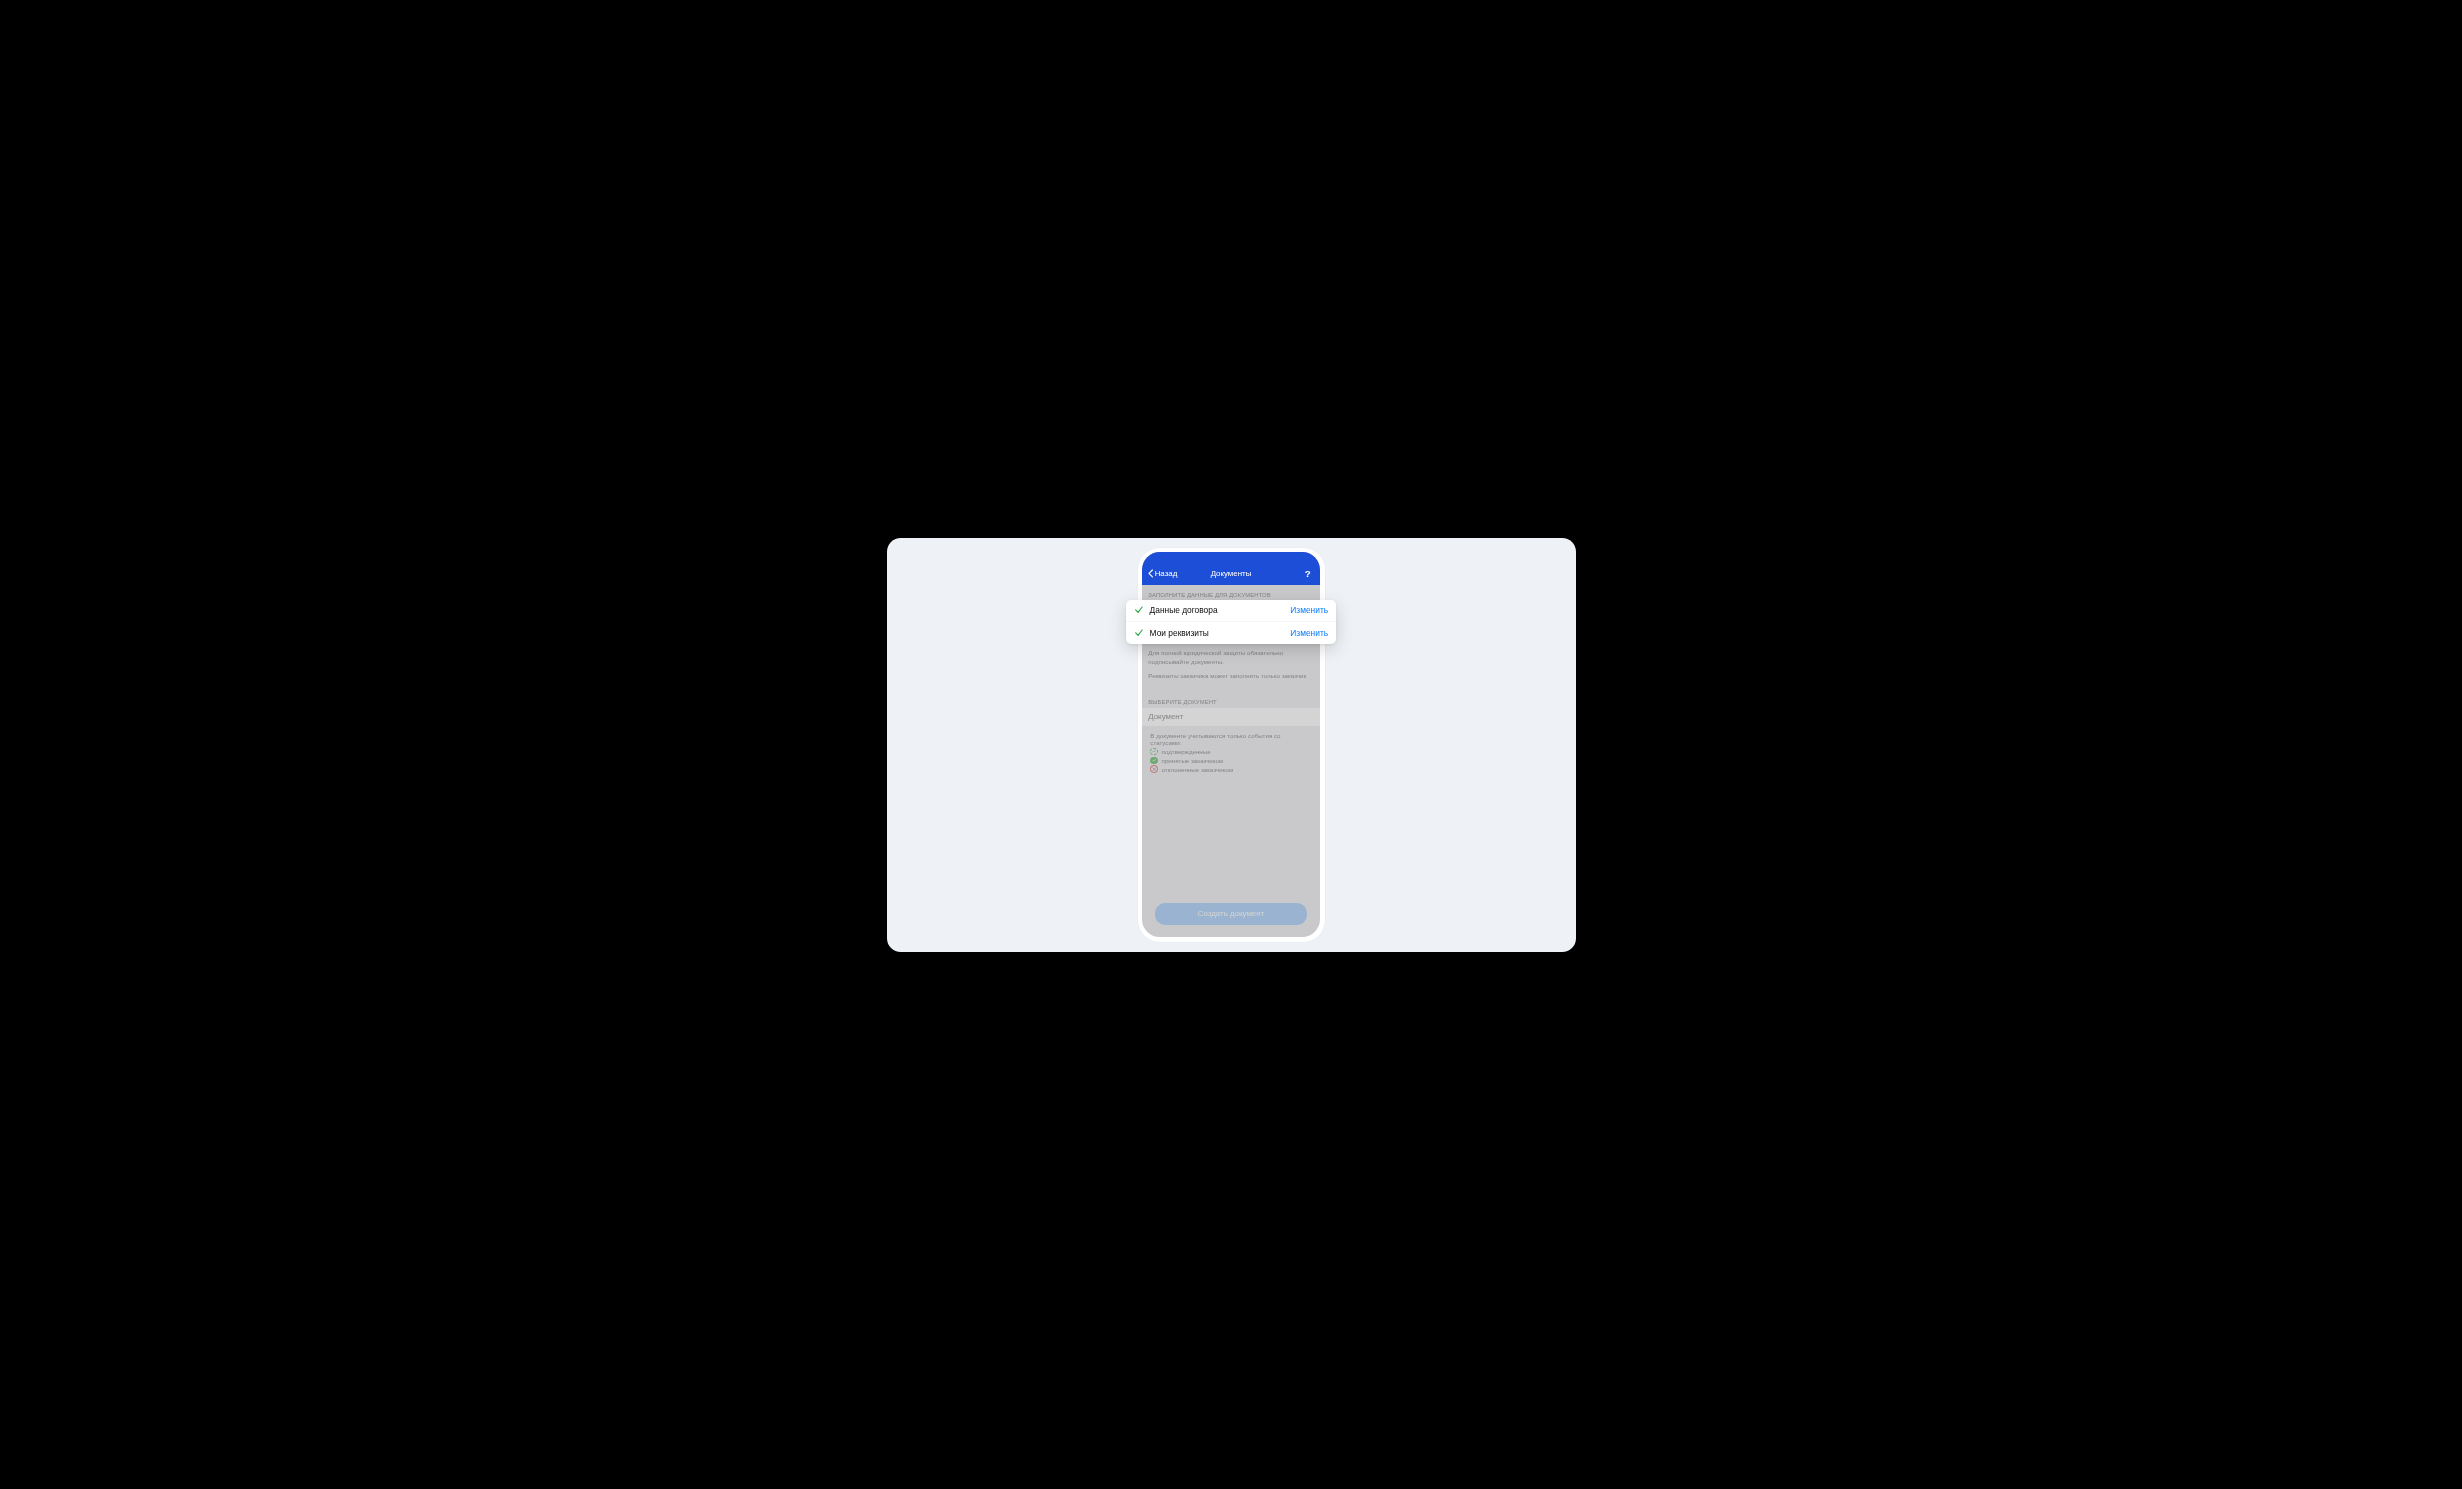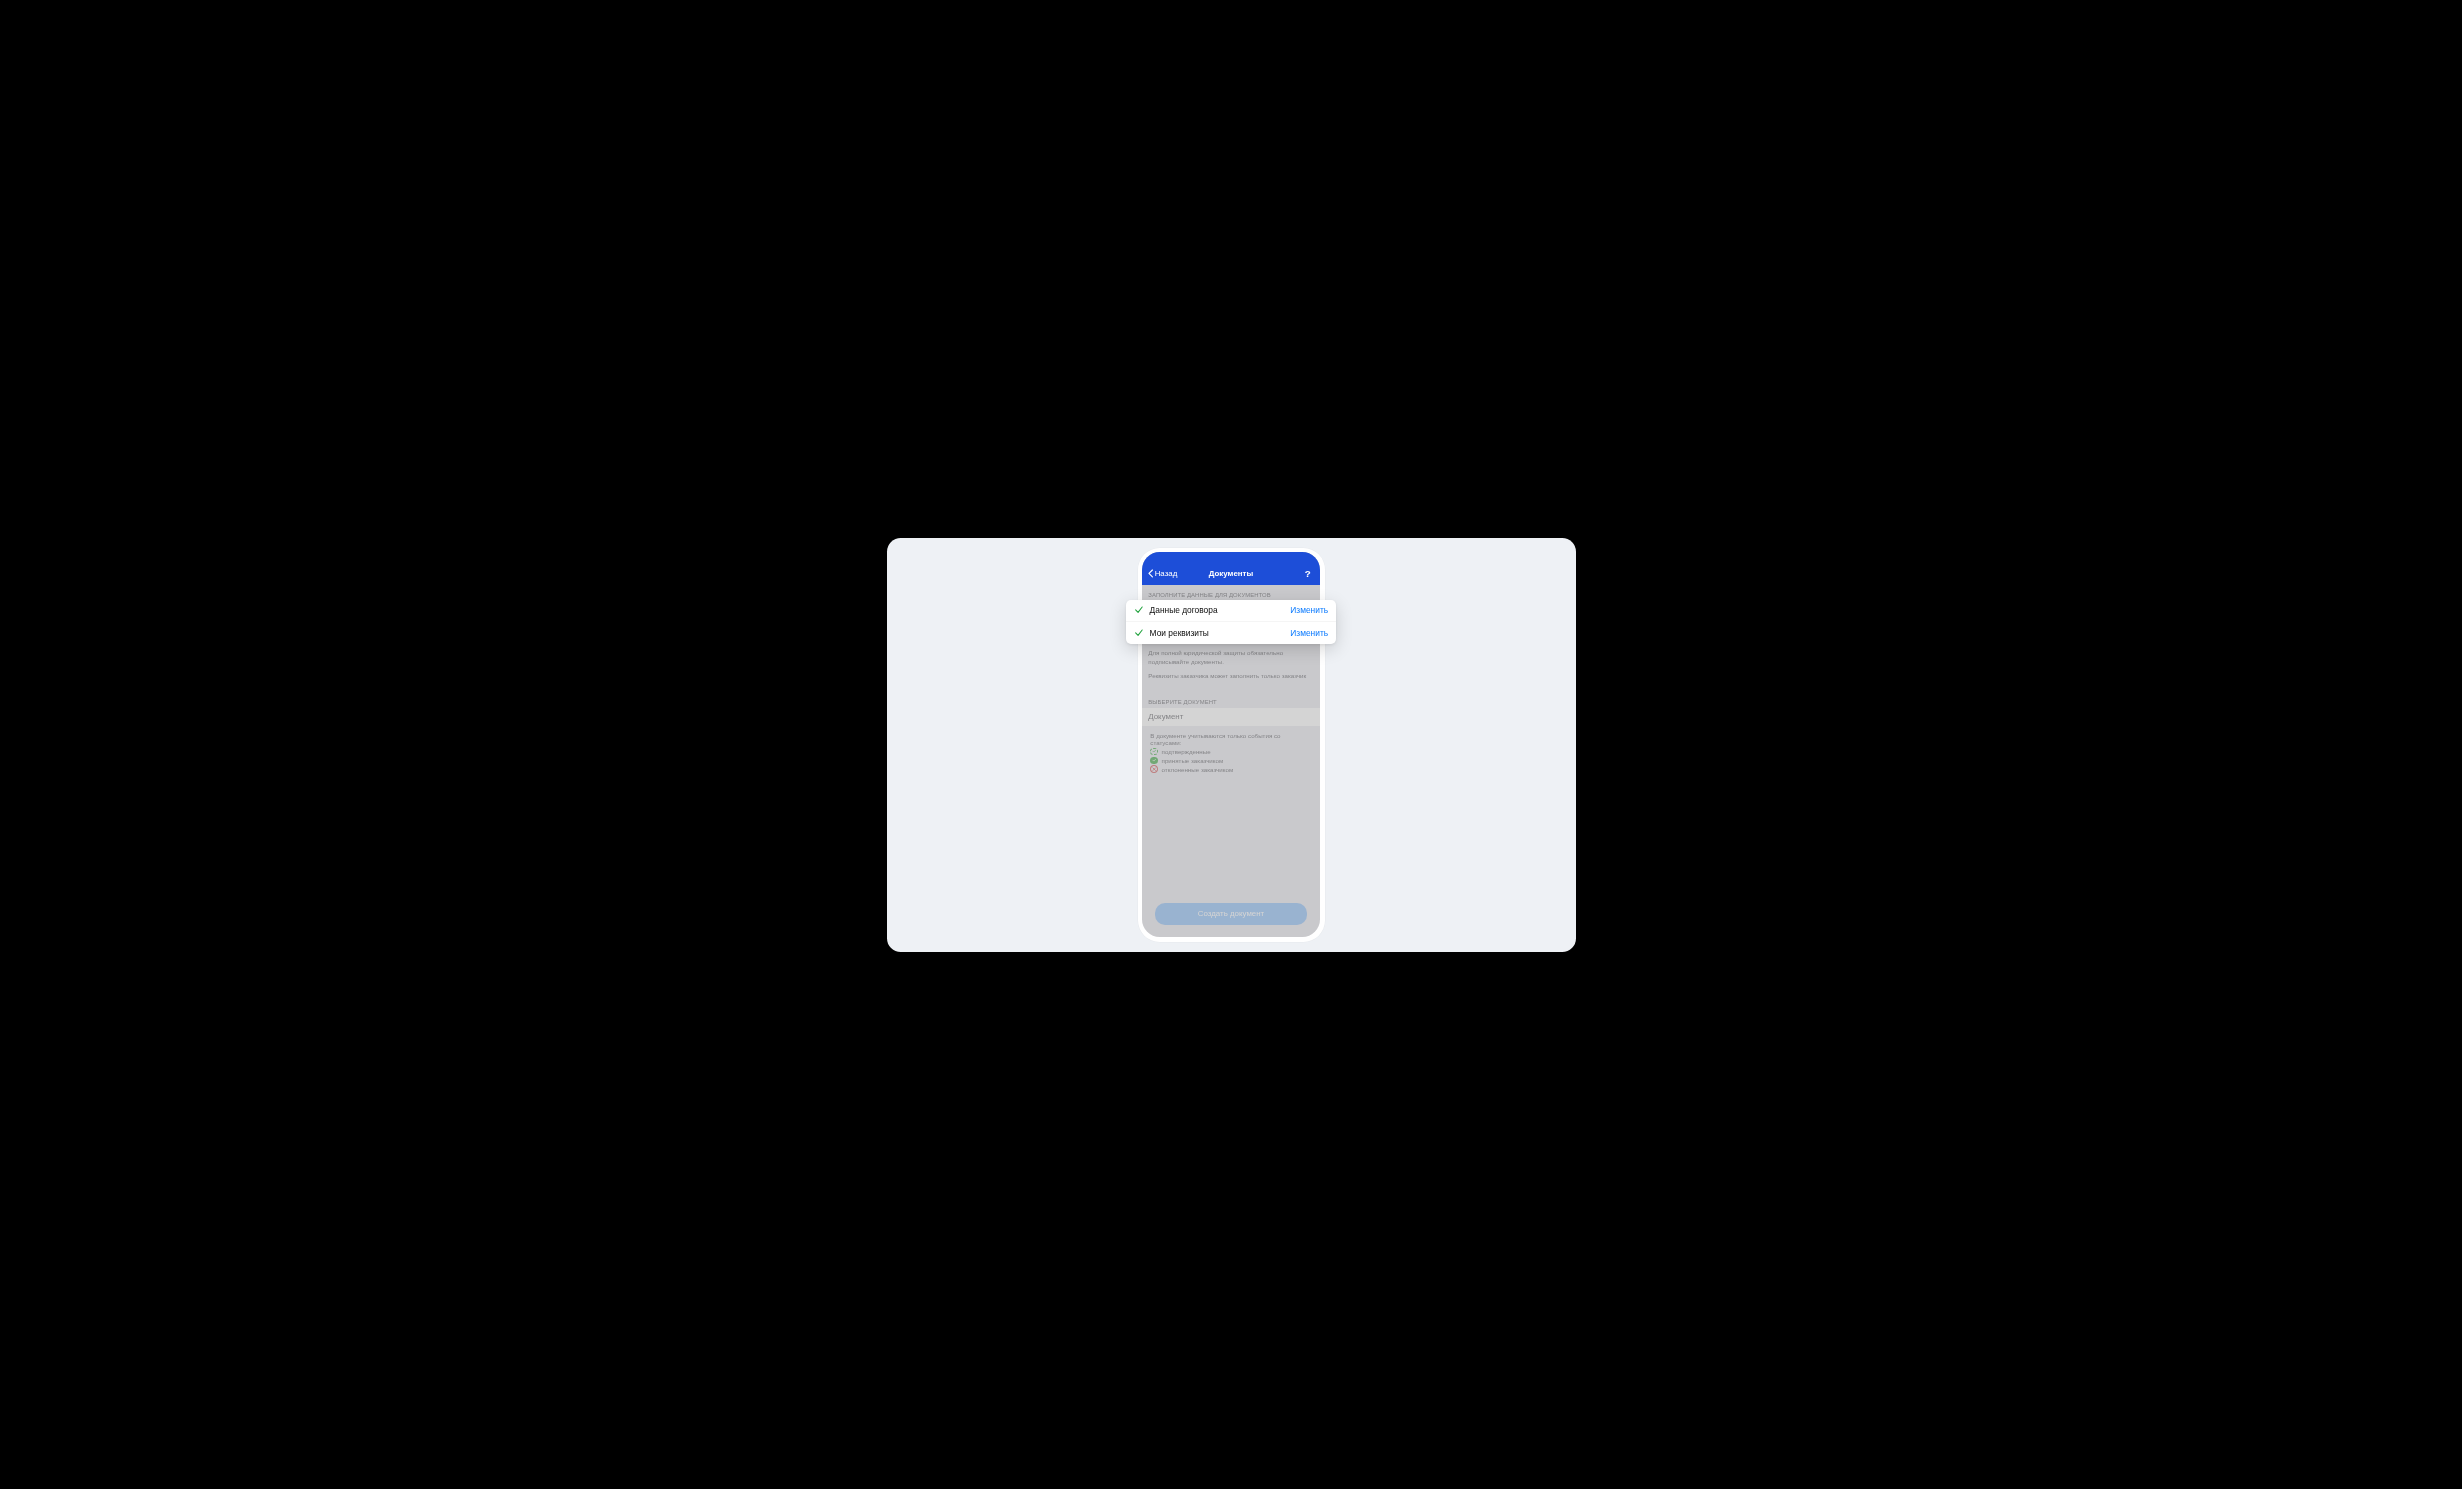--- a/index.html
+++ b/index.html
@@ -70,21 +70,21 @@
       display: flex;
       align-items: center;
       gap: 1px;
       font-size: 7.9px;
       cursor: pointer;
     }
     .nav-title {
       position: absolute;
       left: 50%;
       transform: translateX(-50%);
-      font-weight: 700;
+      font-weight: 400;
       font-size: 7.9px;
     }
     .nav-help {
       font-size: 9.8px;
       font-weight: 700;
       cursor: pointer;
       padding: 0 3px;
     }
     .content {
       flex: 1;

